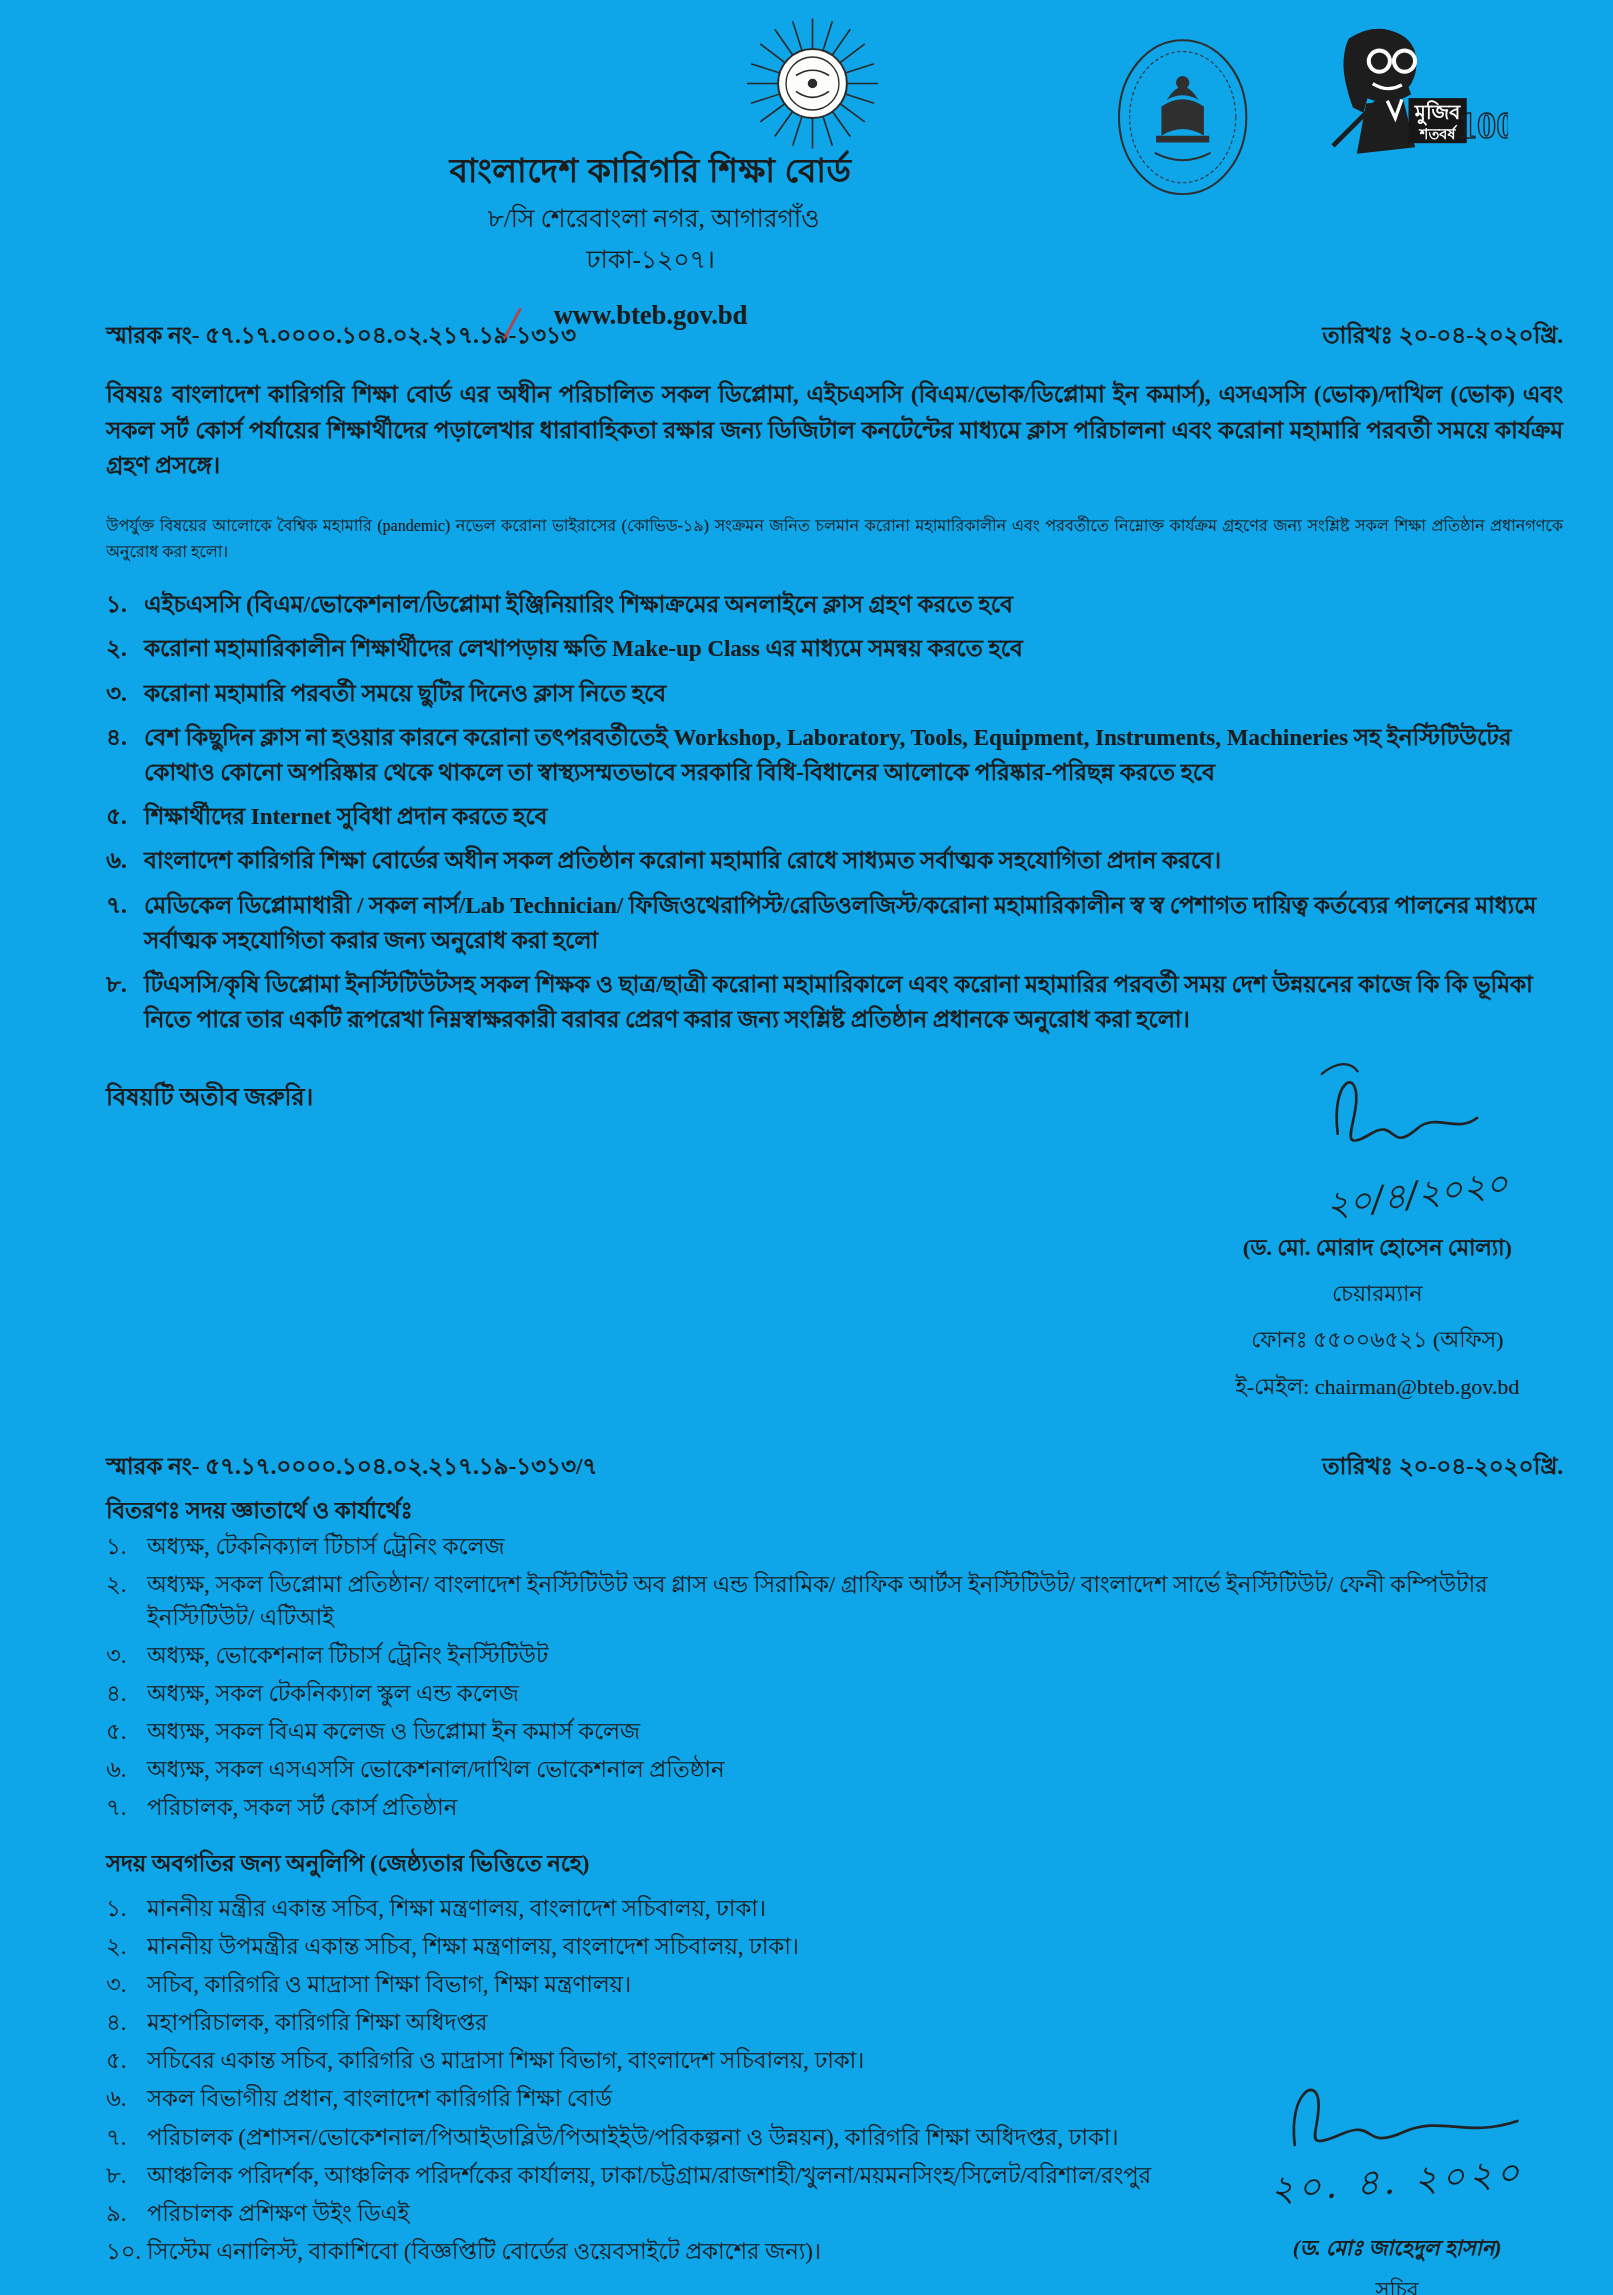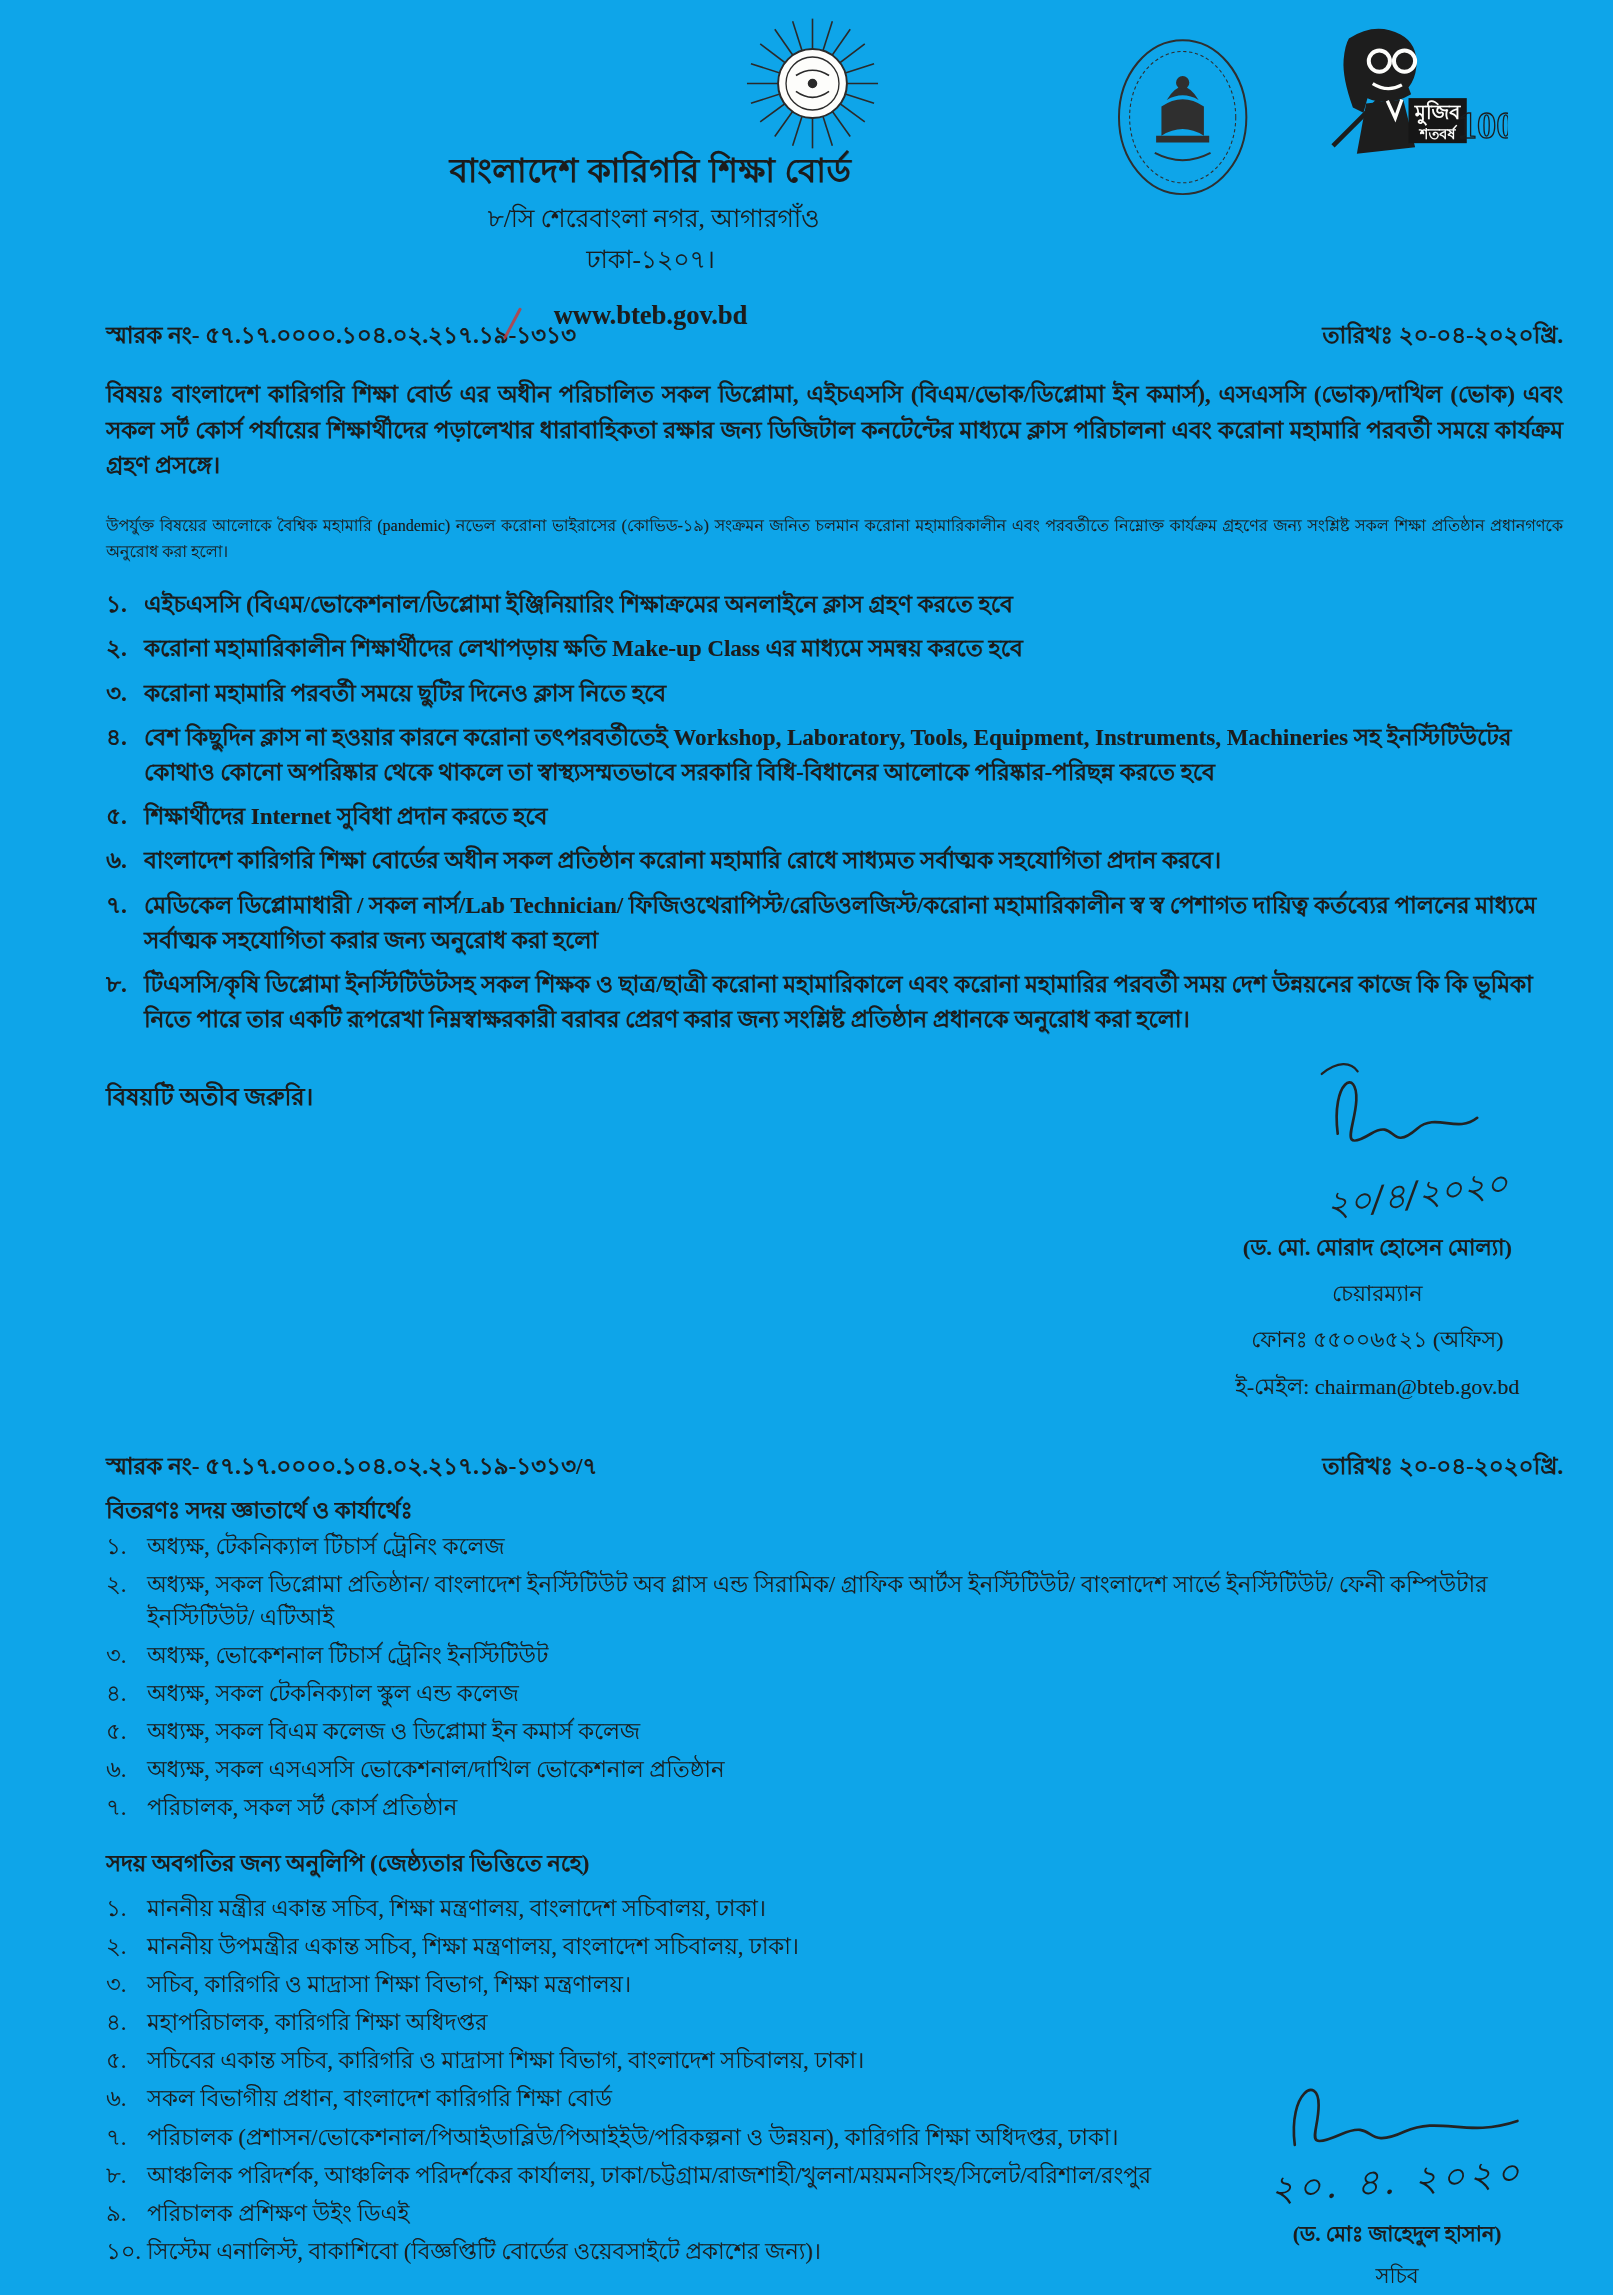--- a/index.html
+++ b/index.html
@@ -63,21 +63,21 @@
   
   .secretary{
     position:absolute; right:-20px; top:219px; width:372px;
     text-align:center; font-size:21px;
   }
   .secretary .hand{
     font-style:italic; font-size:36px; letter-spacing:4px;
     display:block; transform:rotate(-4deg); margin-top:-12px;
     font-family:"DejaVu Serif","Liberation Serif",serif;
   }
-  .secretary .s-name{ font-weight:bold; margin-top:5px; }
+  .secretary .s-name{ font-weight:bold; margin-top:19px;font-style:italic; }
   .secretary .s-line{ margin-top:6.6px; }
   svg{ display:block; }
 </style>
 </head>
 <body>
 
 <div class="page">
 
   <div class="emblem">
     <svg width="139" height="133" viewBox="0 0 210 200">

